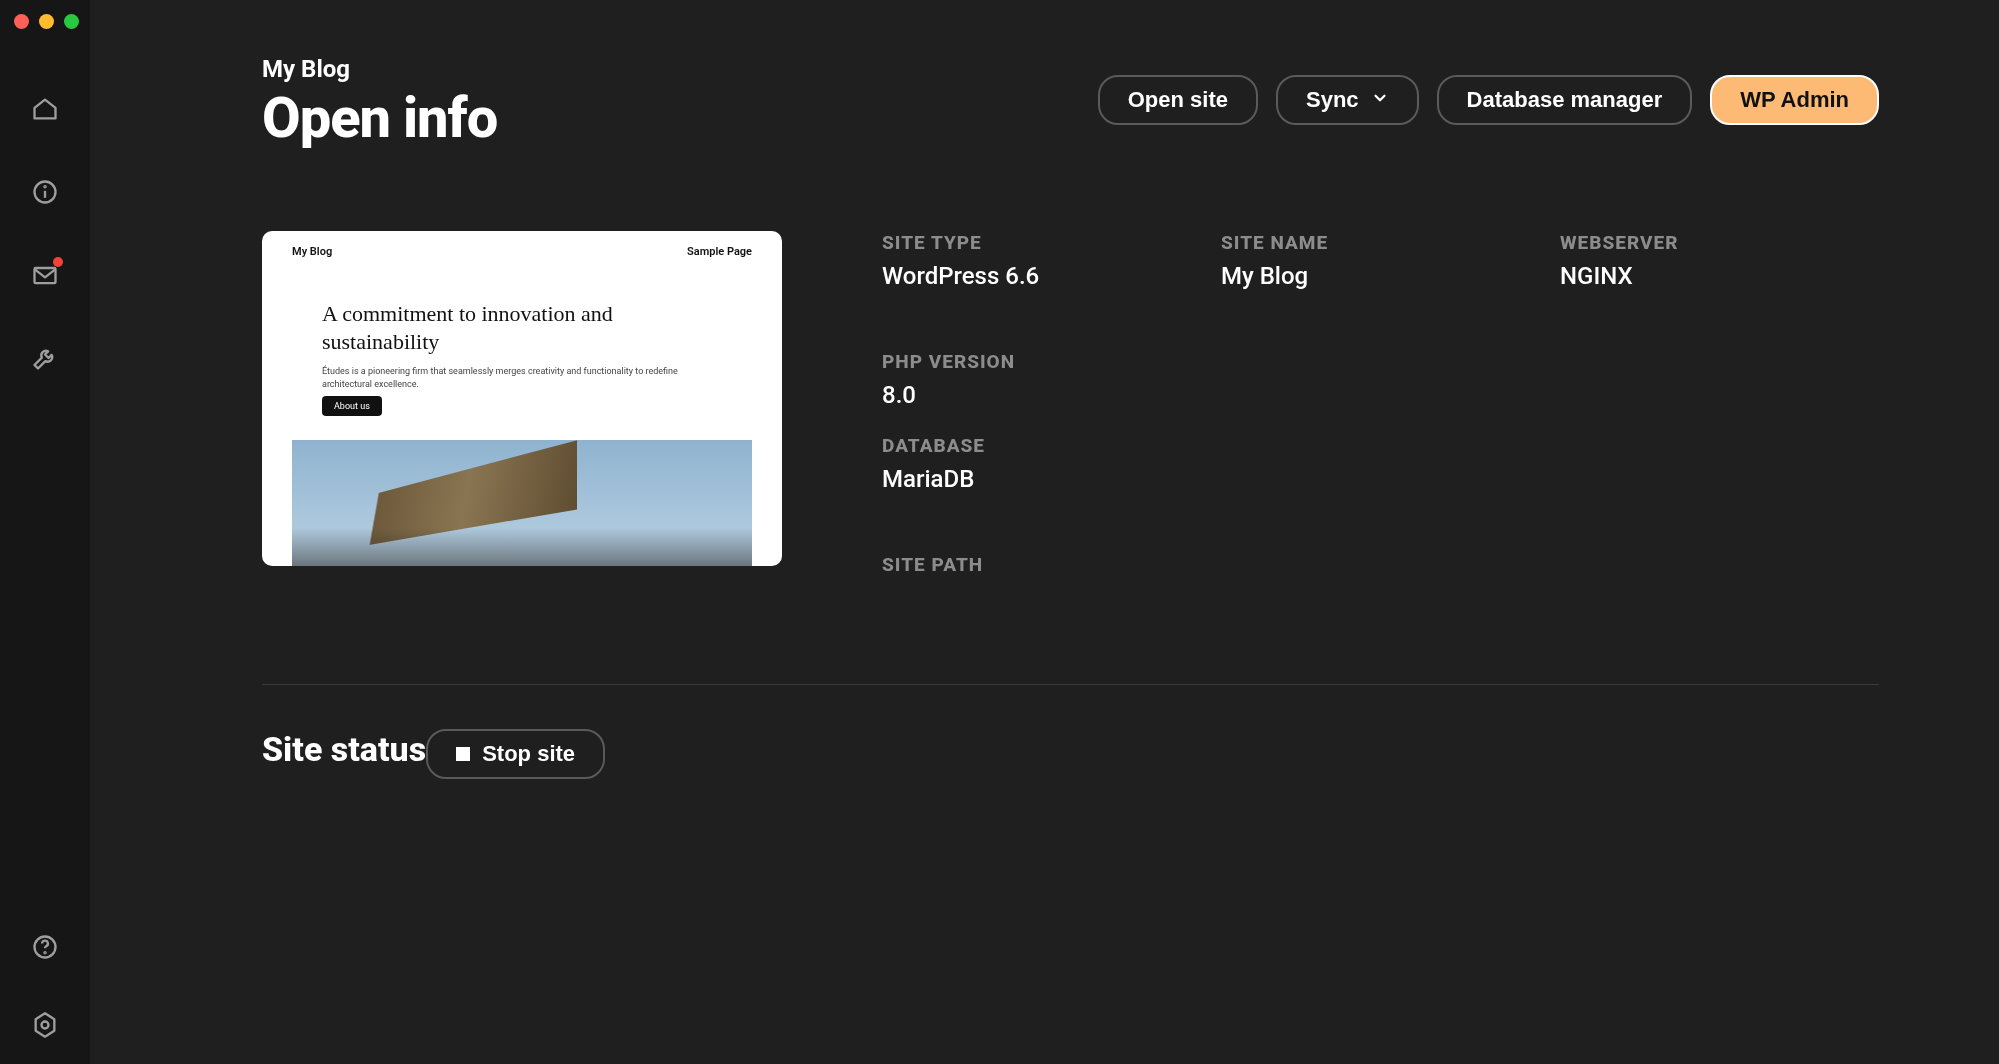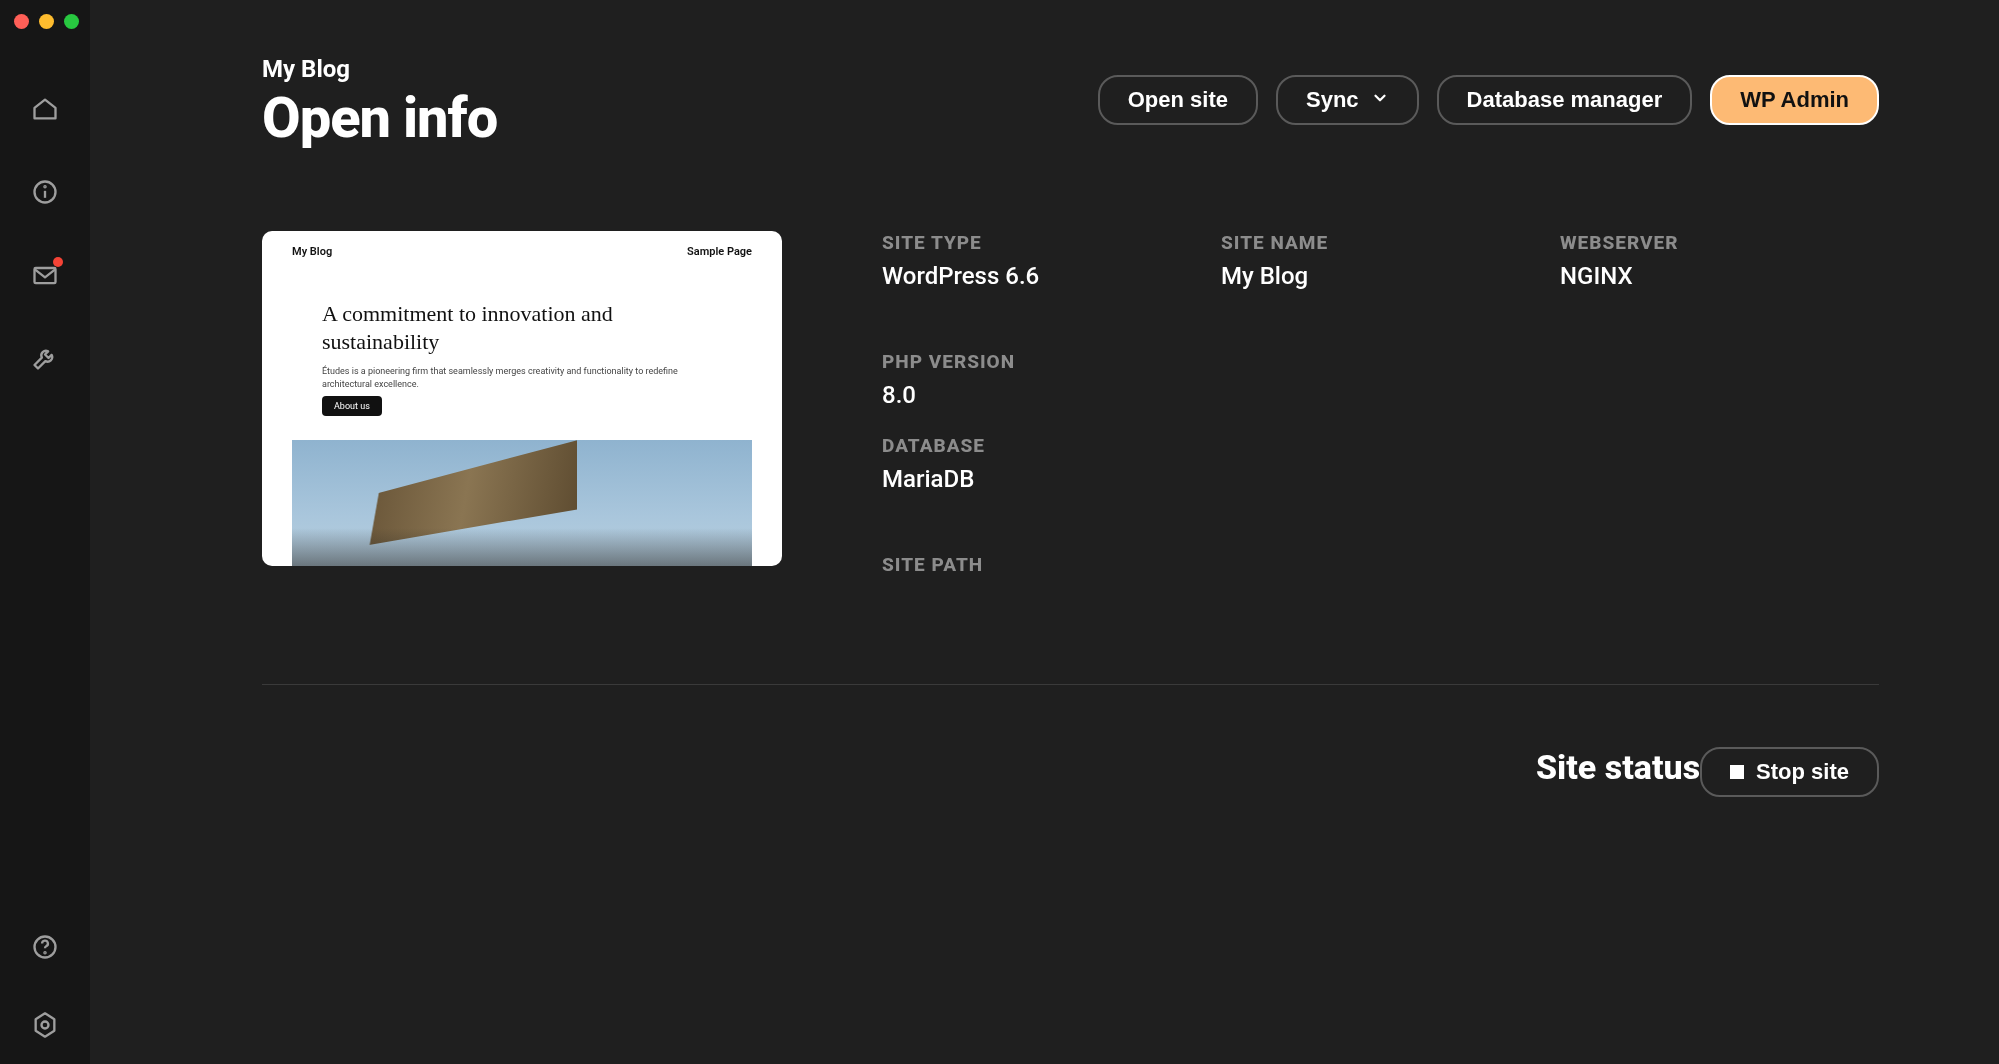--- a/index.html
+++ b/index.html
@@ -215,23 +215,23 @@
   .span-2 { grid-column: span 2; }
 
   .divider {
     margin-top: 100px;
     border: none;
     border-top: 1px solid #3a3a3a;
   }
 
   .status-section {
     display: flex;
-    justify-content: flex-end;
+    justify-content: flex-start;
     align-items: flex-start;
-    margin-top: 62px;
+    margin-top: 44px;
   }
   .status-title {
     font-size: 34px;
     font-weight: 800;
     color: #fff;
   }
   .status-sub {
     font-size: 22px;
     color: #8c8c8c;
     margin-top: 14px;

